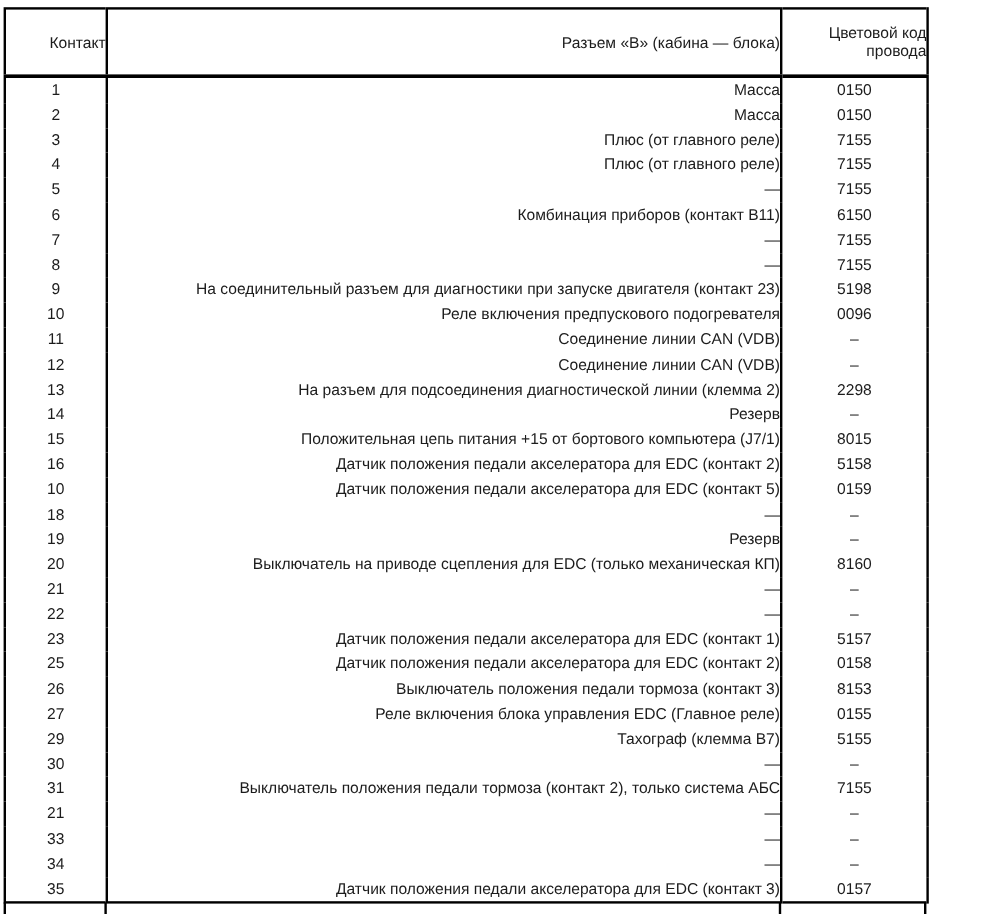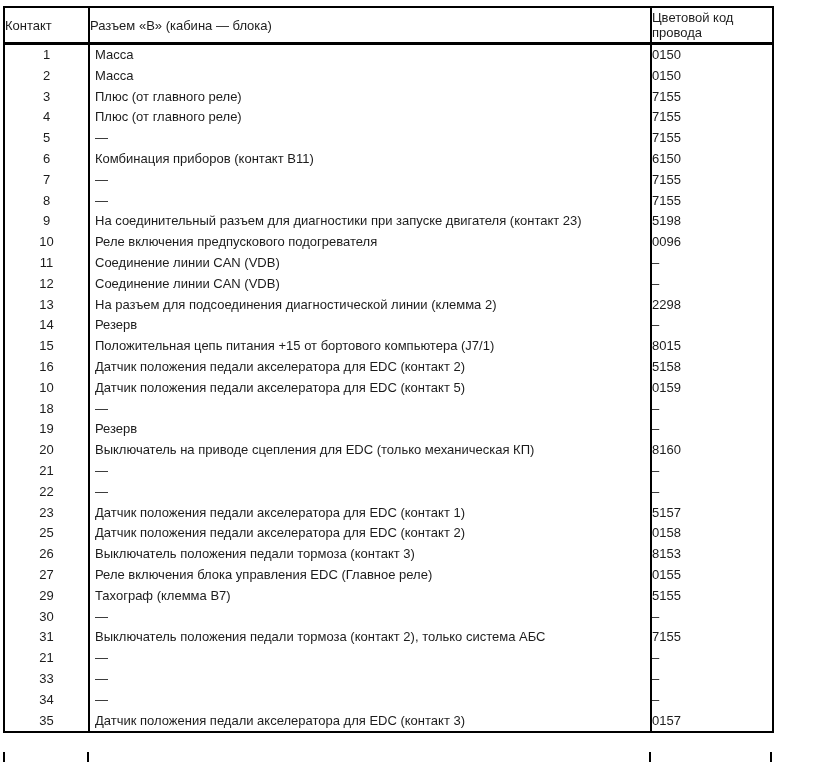--- a/index.html
+++ b/index.html
@@ -21,40 +21,40 @@
     table-layout: fixed;
     border: 2px solid #000;
     font-size: 13px;
   }
   col.c-contact { width: 85px; }
   col.c-desc    { width: 562px; }
   col.c-code    { width: 122px; }
 
   thead th {
     font-weight: normal;
-    text-align: left;
+    text-align: right;
     vertical-align: middle;
     height: 34px;
     line-height: 15px;
     border-left: 2px solid #000;
     border-right: 2px solid #000;
     border-bottom: 3px solid #000;
-    padding: 2px 0;
+    padding: 12px 0;
   }
   tbody td {
     height: 20.8px;
     line-height: 20.8px;
     white-space: nowrap;
     overflow: hidden;
     border-left: 2px solid #000;
     border-right: 2px solid #000;
   }
   td.cell-contact { text-align: center; }
-  td.cell-desc    { text-align: left; padding-left: 5px; }
-  td.cell-code    { text-align: left; }
+  td.cell-desc    { text-align: right; padding-left: 23px; }
+  td.cell-code    { text-align: center; }
 
   .stub {
     position: absolute;
     top: 752px;
     width: 2px;
     height: 10px;
     background: #000;
   }
   .stub-1 { left: 3px; }
   .stub-2 { left: 87px; }

